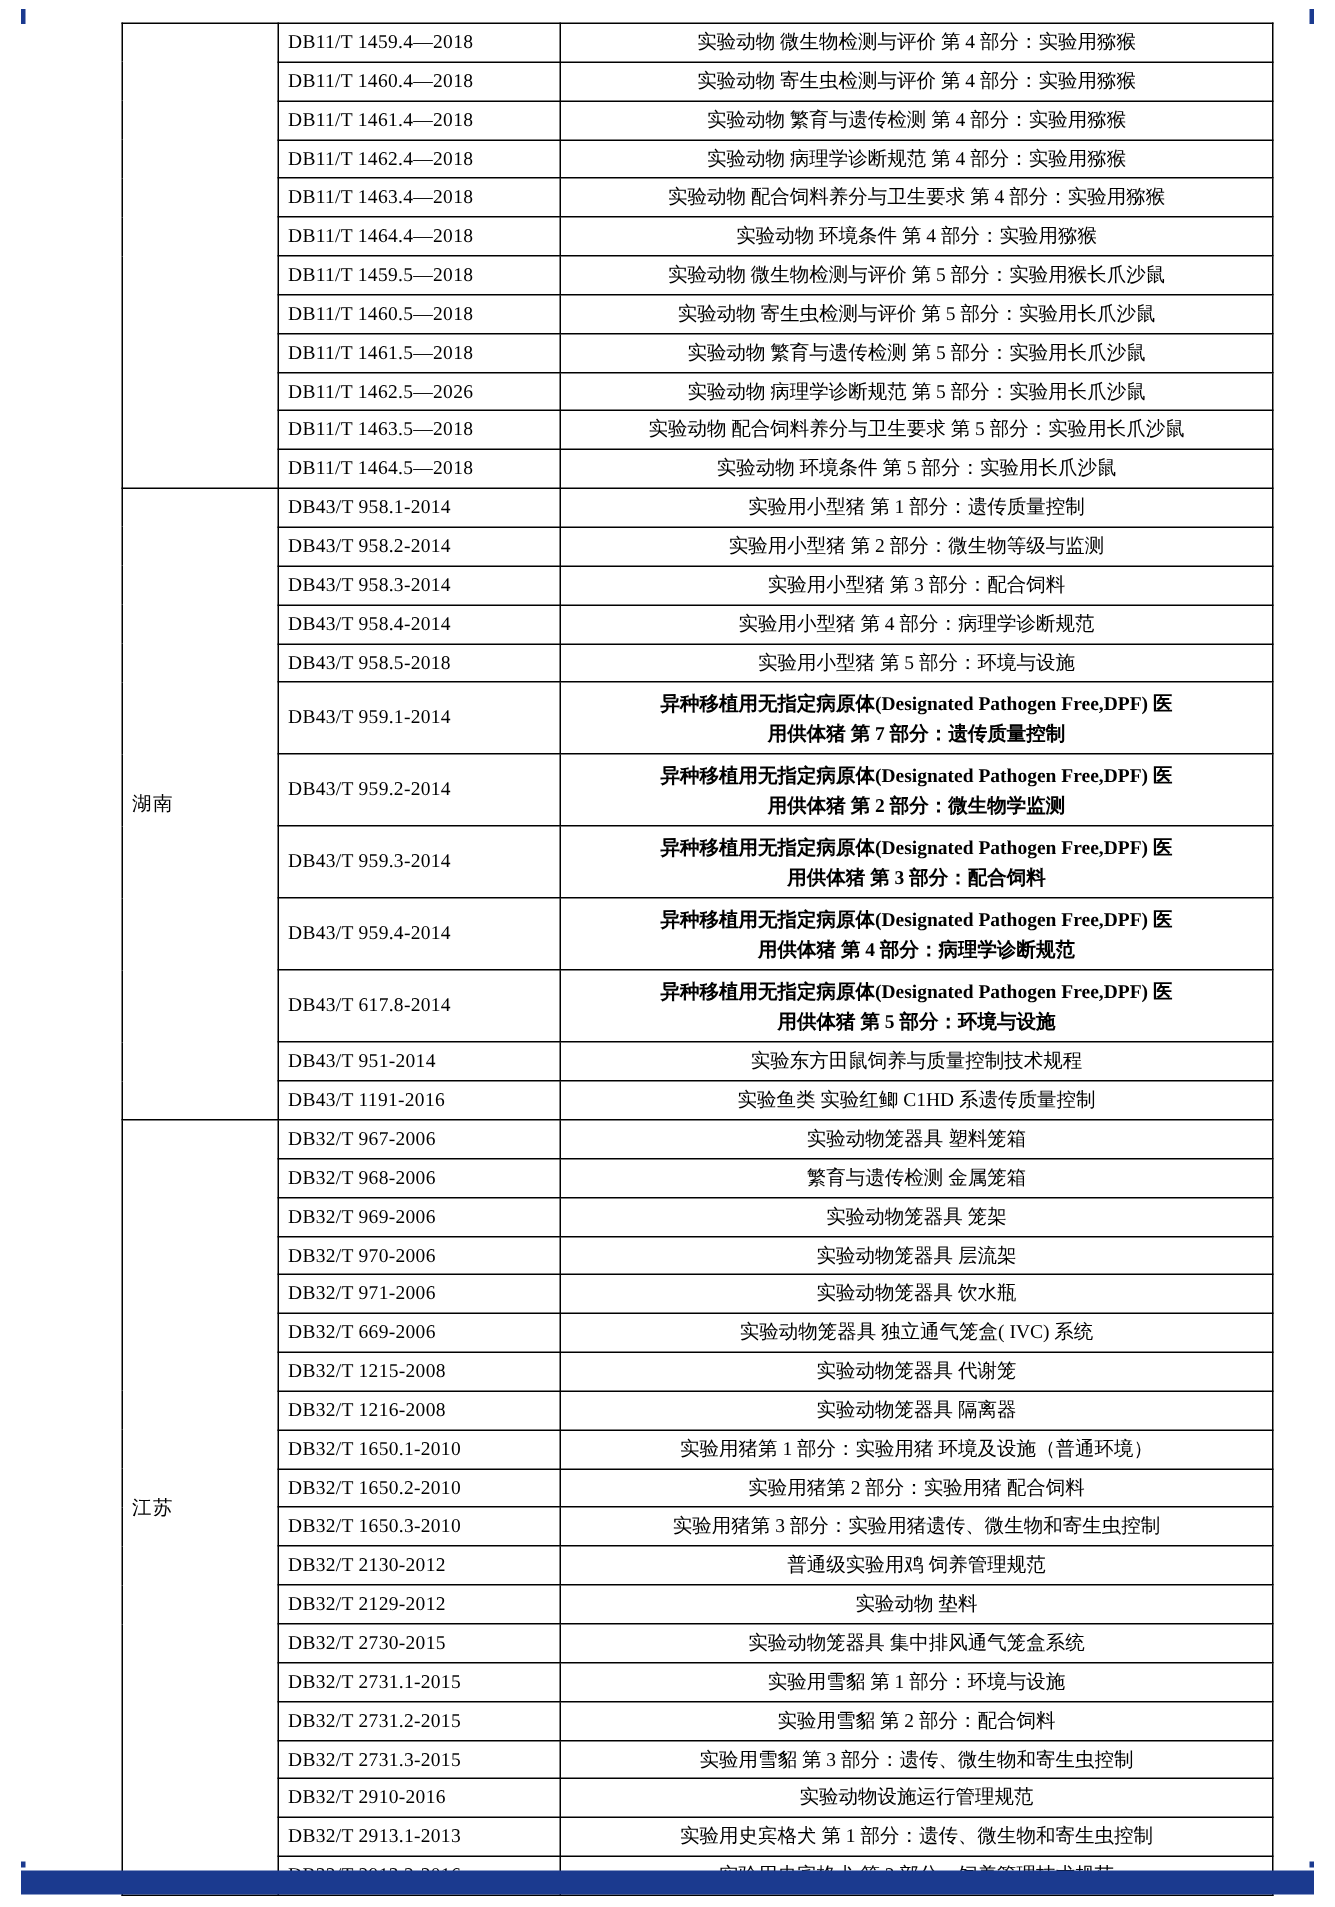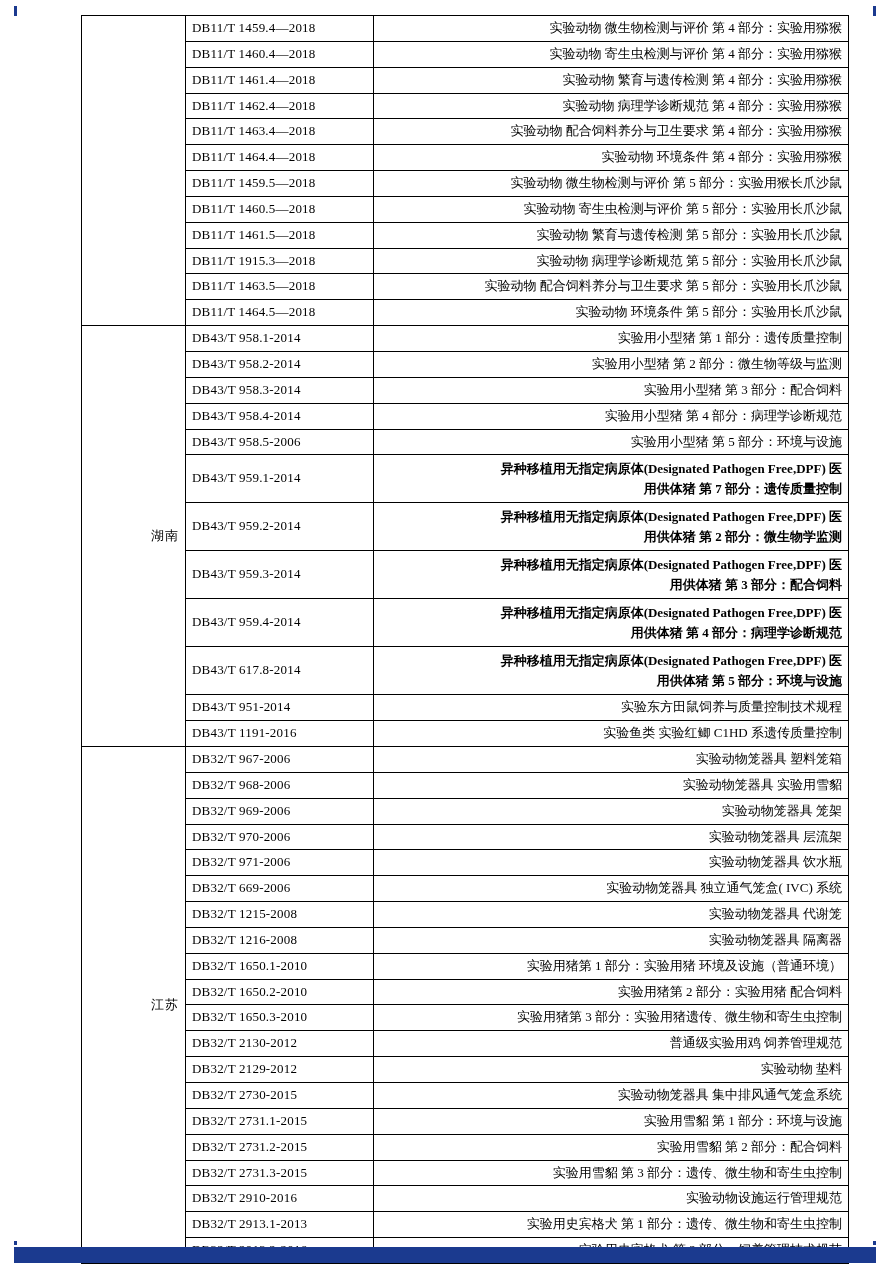--- a/index.html
+++ b/index.html
@@ -64,34 +64,34 @@
     border: 1px solid #000000;
     font-size: 13px;
     line-height: 1.45;
     padding: 3px 6px 3px 6px;
     vertical-align: middle;
     color: #000;
     font-family: "Liberation Serif", "DejaVu Serif", serif;
   }
   td.region {
     width: 91px;
-    text-align: right;
+    text-align: left;
     font-size: 14px;
     letter-spacing: 1px;
   }
   td.code {
     width: 175px;
     text-align: left;
     white-space: nowrap;
     font-family: "Liberation Serif", "DejaVu Serif", serif;
     letter-spacing: 0.2px;
   }
   td.title {
     width: 462px;
-    text-align: right;
+    text-align: center;
   }
   td.title.two-line {
     line-height: 1.5;
     padding-top: 4px;
     padding-bottom: 4px;
   }
   .nowrap { white-space: nowrap; font-weight: bold; }
 </style>
 </head>
 <body>
@@ -134,21 +134,21 @@
           </tr>
           <tr>
             <td class="code">DB11/T 1460.5—2018</td>
             <td class="title">实验动物 寄生虫检测与评价   第 5 部分：实验用长爪沙鼠</td>
           </tr>
           <tr>
             <td class="code">DB11/T 1461.5—2018</td>
             <td class="title">实验动物 繁育与遗传检测      第 5 部分：实验用长爪沙鼠</td>
           </tr>
           <tr>
-            <td class="code">DB11/T 1915.3—2018</td>
+            <td class="code">DB11/T 1462.5—2026</td>
             <td class="title">实验动物 病理学诊断规范      第 5 部分：实验用长爪沙鼠</td>
           </tr>
           <tr>
             <td class="code">DB11/T 1463.5—2018</td>
             <td class="title">实验动物 配合饲料养分与卫生要求  第 5 部分：实验用长爪沙鼠</td>
           </tr>
           <tr>
             <td class="code">DB11/T 1464.5—2018</td>
             <td class="title">实验动物 环境条件   第 5 部分：实验用长爪沙鼠</td>
           </tr>
@@ -163,21 +163,21 @@
           </tr>
           <tr>
             <td class="code">DB43/T 958.3-2014</td>
             <td class="title">实验用小型猪 第 3 部分：配合饲料</td>
           </tr>
           <tr>
             <td class="code">DB43/T 958.4-2014</td>
             <td class="title">实验用小型猪 第 4 部分：病理学诊断规范</td>
           </tr>
           <tr>
-            <td class="code">DB43/T 958.5-2006</td>
+            <td class="code">DB43/T 958.5-2018</td>
             <td class="title">实验用小型猪 第 5 部分：环境与设施</td>
           </tr>
           <tr>
             <td class="code">DB43/T 959.1-2014</td>
             <td class="title two-line">
               <div class="nowrap">异种移植用无指定病原体(Designated Pathogen Free,DPF) 医</div>
               <div class="nowrap">用供体猪 第 7 部分：遗传质量控制</div>
             </td>
           </tr>
           <tr>
@@ -216,21 +216,21 @@
             <td class="code">DB43/T 1191-2016</td>
             <td class="title">实验鱼类 实验红鲫 C1HD 系遗传质量控制</td>
           </tr>
           <tr>
             <td class="region" rowspan="20">江苏</td>
             <td class="code">DB32/T 967-2006</td>
             <td class="title">实验动物笼器具 塑料笼箱</td>
           </tr>
           <tr>
             <td class="code">DB32/T 968-2006</td>
-            <td class="title">实验动物笼器具 实验用雪貂</td>
+            <td class="title">繁育与遗传检测 金属笼箱</td>
           </tr>
           <tr>
             <td class="code">DB32/T 969-2006</td>
             <td class="title">实验动物笼器具 笼架</td>
           </tr>
           <tr>
             <td class="code">DB32/T 970-2006</td>
             <td class="title">实验动物笼器具 层流架</td>
           </tr>
           <tr>

